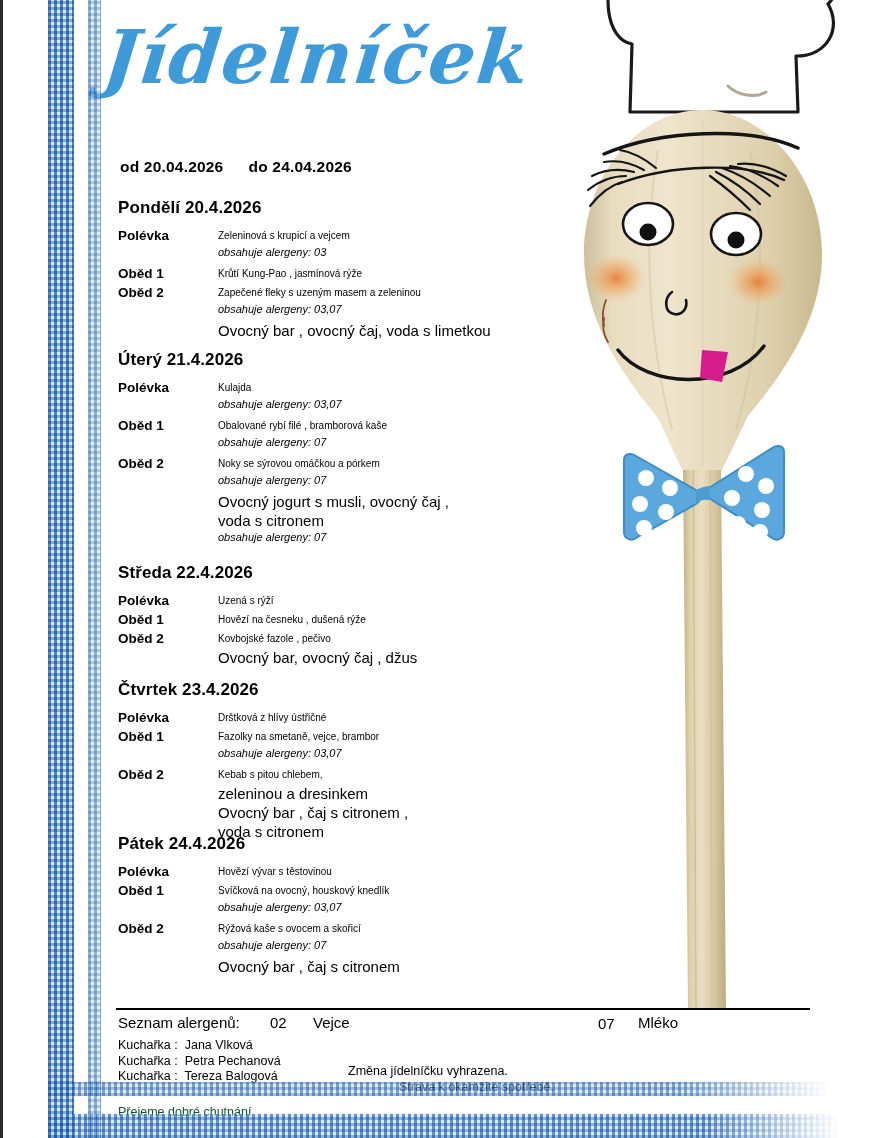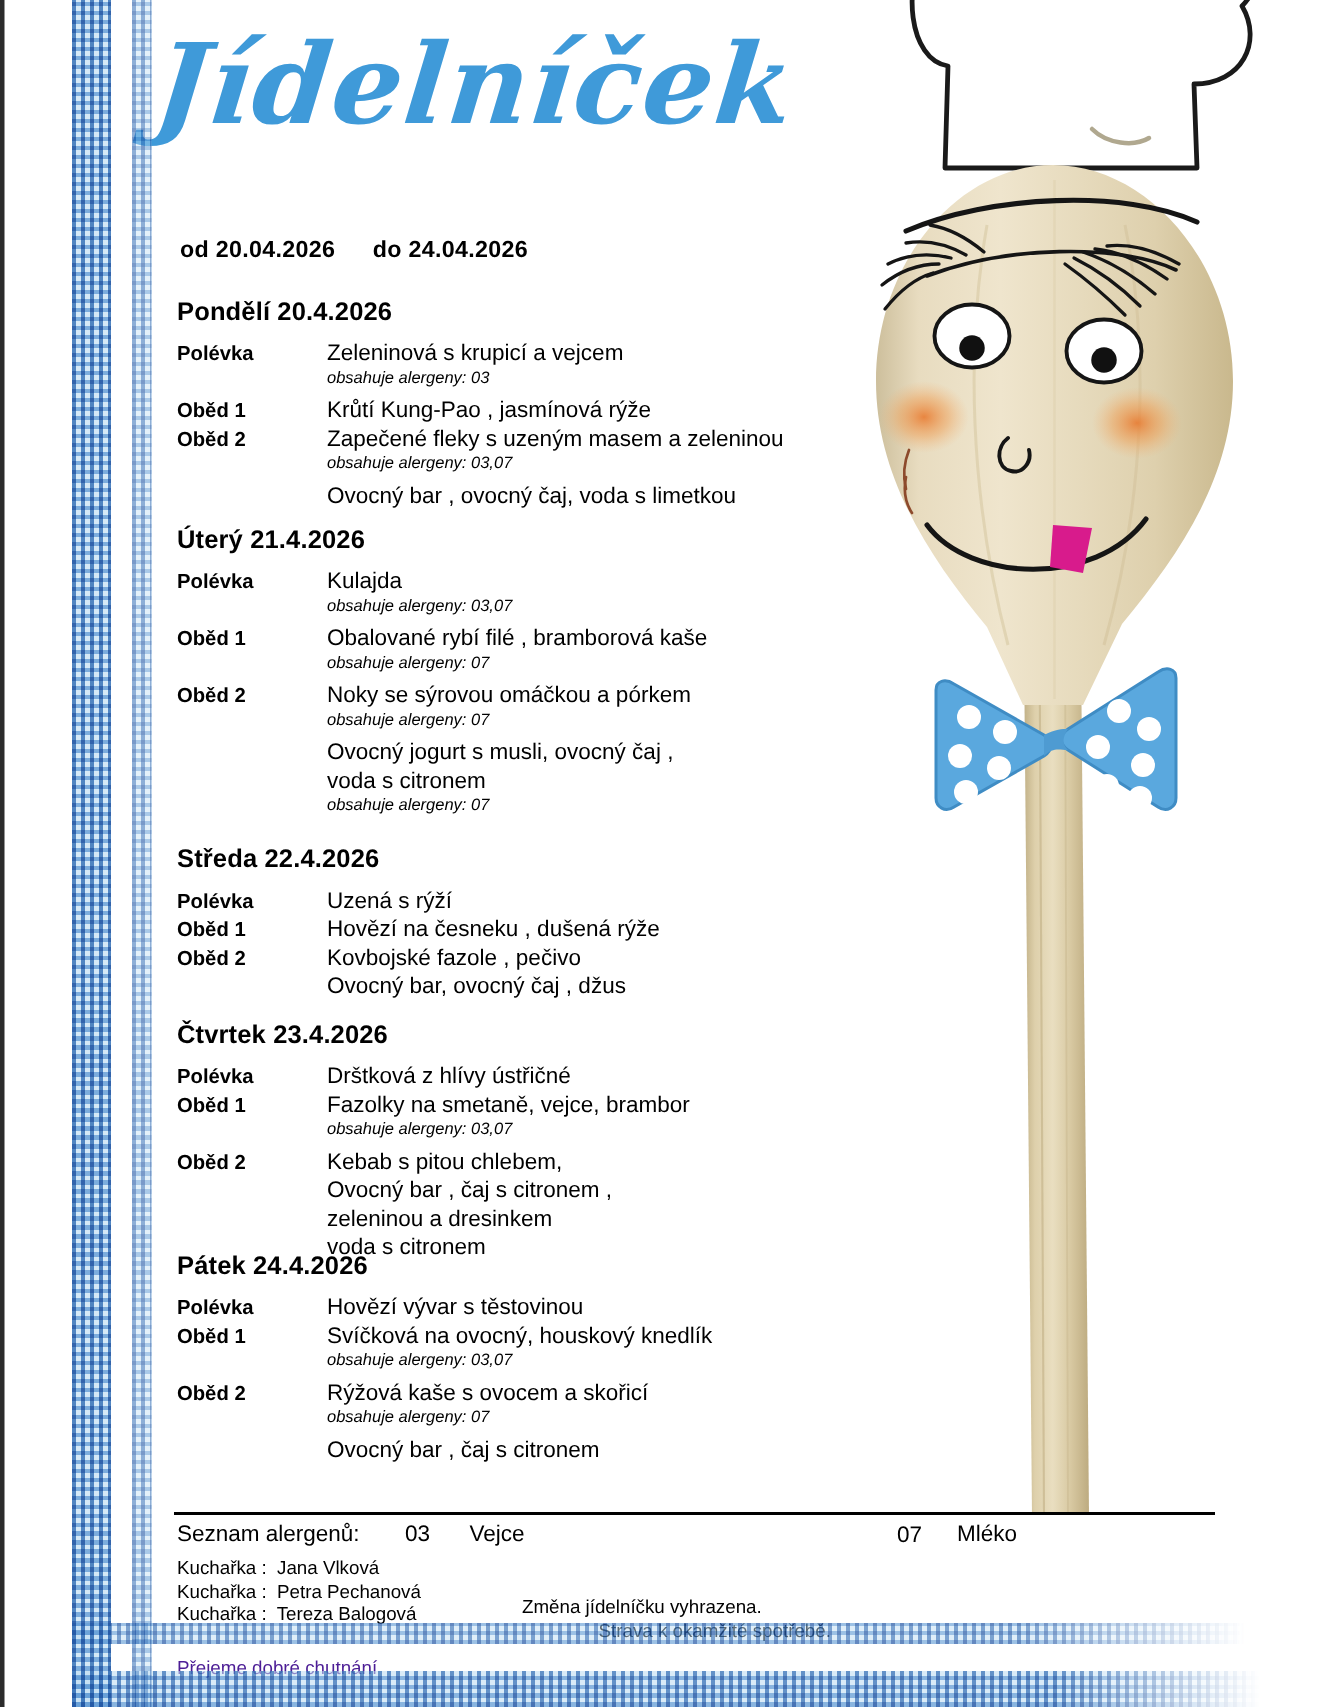--- a/index.html
+++ b/index.html
@@ -58,41 +58,41 @@
     font-size:15.5px;font-weight:bold;color:#000;
     letter-spacing:.2px;
   }
   .daterange .gap{display:inline-block;width:16px;}
 
   .day{position:absolute;left:118px;width:470px;}
   .day-head{font-size:17px;font-weight:bold;color:#000;margin:0 0 8px 0;letter-spacing:.1px;}
 
   .row{display:flex;align-items:flex-end;margin-bottom:0;}
   .row .lab{width:100px;flex:0 0 100px;font-size:13.5px;font-weight:bold;color:#000;line-height:19px;}
-  .row .val{font-size:15px;color:#000;line-height:19px;}
+  .row .val{font-size:10px;color:#000;line-height:19px;}
   .alg{font-size:11px;font-style:italic;color:#000;margin-left:100px;line-height:15px;}
   .val-only{margin-left:100px;font-size:15px;line-height:19px;color:#000;}
   .sp4{height:4px;}
 
   
   .hr{position:absolute;left:116px;top:1008px;width:694px;height:2px;background:#000;}
   .allerg{position:absolute;left:118px;top:1014px;width:700px;font-size:15px;color:#000;}
   .allerg .a-label{position:absolute;left:0;top:0;}
   .allerg .a-c1{position:absolute;left:152px;top:0;}
   .allerg .a-n1{position:absolute;left:195px;top:0;}
   .allerg .a-c2{position:absolute;left:480px;top:1px;}
   .allerg .a-n2{position:absolute;left:520px;top:0;}
 
   .cooks{position:absolute;left:118px;top:1038px;font-size:12.5px;color:#000;line-height:15.5px;}
   .cooks .ck{white-space:pre;}
 
   .notice{position:absolute;left:348px;top:1064px;font-size:12.5px;color:#000;line-height:15.5px;}
   .notice .l2{margin-left:12px;padding-left:39px;}
 
-  .wish{position:absolute;left:118px;top:1105px;font-size:12.5px;color:#4c1d95;z-index:8;}
+  .wish{position:absolute;left:118px;top:1105px;font-size:12.5px;color:#14532d;z-index:8;}
 </style>
 </head>
 <body>
 
 <div id="page">
 
   <div class="edge-dark"></div>
   <div class="gingham h-band-upper"></div>
   <div class="gingham h-band-lower"></div>
   <div class="gingham v-band-main"></div>
@@ -277,22 +277,22 @@
       <div class="row">
           <div class="lab">Oběd 1</div>
           <div class="val">Fazolky na smetaně, vejce, brambor</div>
         </div>
       <div class="alg">obsahuje alergeny: 03,07</div>
       <div class="sp4"></div>
       <div class="row">
           <div class="lab">Oběd 2</div>
           <div class="val">Kebab s pitou chlebem,</div>
         </div>
+      <div class="val-only">zeleninou a dresinkem</div>
       <div class="val-only">Ovocný bar , čaj s citronem ,</div>
-      <div class="val-only">zeleninou a dresinkem</div>
       <div class="val-only">voda s citronem</div>
     </div>
 
     <div class="day" style="top:834px">
       <div class="day-head">Pátek 24.4.2026</div>
       <div class="row">
           <div class="lab">Polévka</div>
           <div class="val">Hovězí vývar s těstovinou</div>
         </div>
       <div class="row">
@@ -307,21 +307,21 @@
         </div>
       <div class="alg">obsahuje alergeny: 07</div>
       <div class="sp4"></div>
       <div class="val-only">Ovocný bar , čaj s citronem</div>
     </div>
 
     <div class="hr"></div>
 
     <div class="allerg">
       <span class="a-label">Seznam alergenů:</span>
-      <span class="a-c1">03</span>
+      <span class="a-c1">02</span>
       <span class="a-n1">Vejce</span>
       <span class="a-c2">07</span>
       <span class="a-n2">Mléko</span>
     </div>
 
     <div class="cooks">
       <div class="ck">Kuchařka :  Jana Vlková</div>
       <div class="ck">Kuchařka :  Petra Pechanová</div>
       <div class="ck">Kuchařka :  Tereza Balogová</div>
     </div>

